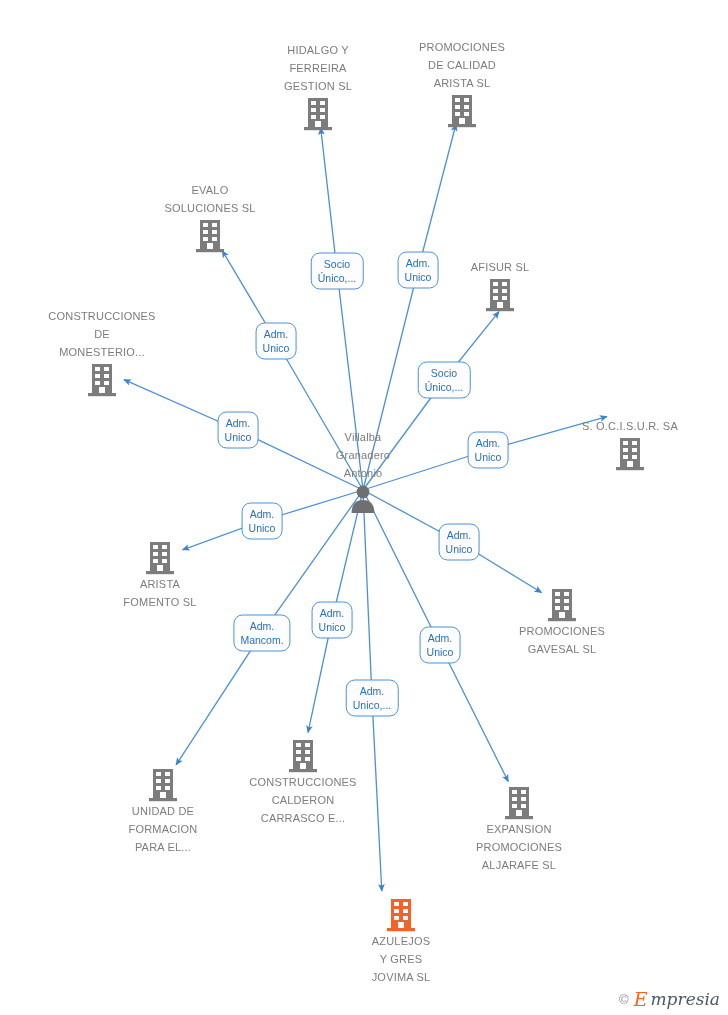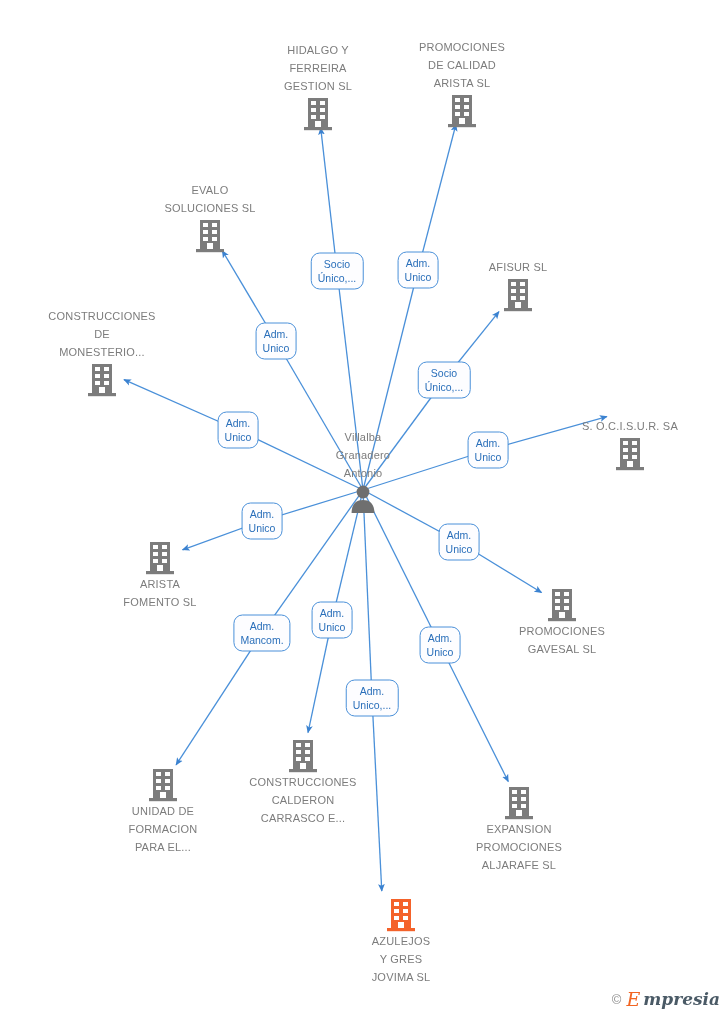--- a/index.html
+++ b/index.html
@@ -86,21 +86,20 @@
     font-size: 19px;
     line-height: 19px;
   }
   #logo .brand-rest {
     color: #4a5a66;
     font-family: "DejaVu Serif", serif;
     font-style: italic;
     font-size: 17px;
     line-height: 19px;
     margin-left: -2px;
-    font-weight: bold;
   }
 </style>
 </head>
 <body>
 
 <div id="canvas">
 
   <svg id="edges" viewBox="0 0 728 1015" width="728" height="1015">
     <defs>
       <marker id="arrowhead" markerWidth="7" markerHeight="7" refX="5.4" refY="3" orient="auto" markerUnits="strokeWidth">
@@ -212,21 +211,21 @@
             <rect x="5" y="1" width="20" height="29" fill="#7c7c7c"></rect>
             <rect x="8" y="4" width="5" height="4" fill="#ffffff"></rect>
             <rect x="17" y="4" width="5" height="4" fill="#ffffff"></rect>
             <rect x="8" y="11" width="5" height="4" fill="#ffffff"></rect>
             <rect x="17" y="11" width="5" height="4" fill="#ffffff"></rect>
             <rect x="8" y="18" width="5" height="4" fill="#ffffff"></rect>
             <rect x="17" y="18" width="5" height="4" fill="#ffffff"></rect>
             <rect x="12" y="24" width="6" height="6" fill="#ffffff"></rect>
             <rect x="1" y="30" width="28" height="3.2" fill="#7c7c7c"></rect>
           </svg></span></div>
-      <div class="node" style="left: 518px; top: 258px;"><div class="caption-above">AFISUR SL</div><span><svg class="bldg" width="30" height="34" viewBox="0 0 30 34" aria-hidden="true">
+      <div class="node" style="left: 500px; top: 258px;"><div class="caption-above">AFISUR SL</div><span><svg class="bldg" width="30" height="34" viewBox="0 0 30 34" aria-hidden="true">
             <rect x="5" y="1" width="20" height="29" fill="#7c7c7c"></rect>
             <rect x="8" y="4" width="5" height="4" fill="#ffffff"></rect>
             <rect x="17" y="4" width="5" height="4" fill="#ffffff"></rect>
             <rect x="8" y="11" width="5" height="4" fill="#ffffff"></rect>
             <rect x="17" y="11" width="5" height="4" fill="#ffffff"></rect>
             <rect x="8" y="18" width="5" height="4" fill="#ffffff"></rect>
             <rect x="17" y="18" width="5" height="4" fill="#ffffff"></rect>
             <rect x="12" y="24" width="6" height="6" fill="#ffffff"></rect>
             <rect x="1" y="30" width="28" height="3.2" fill="#7c7c7c"></rect>
           </svg></span></div>

